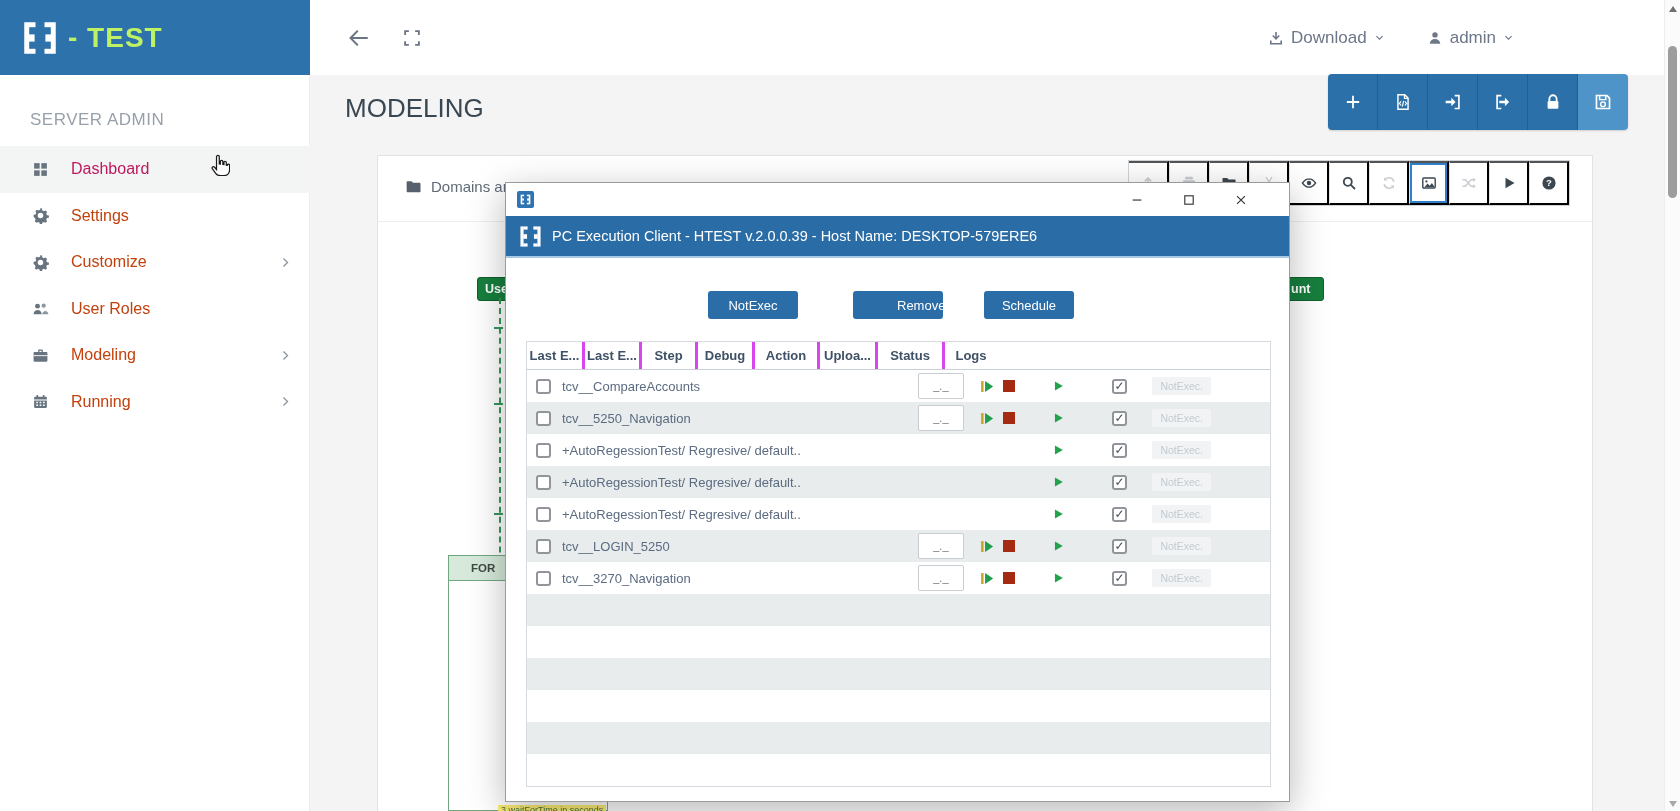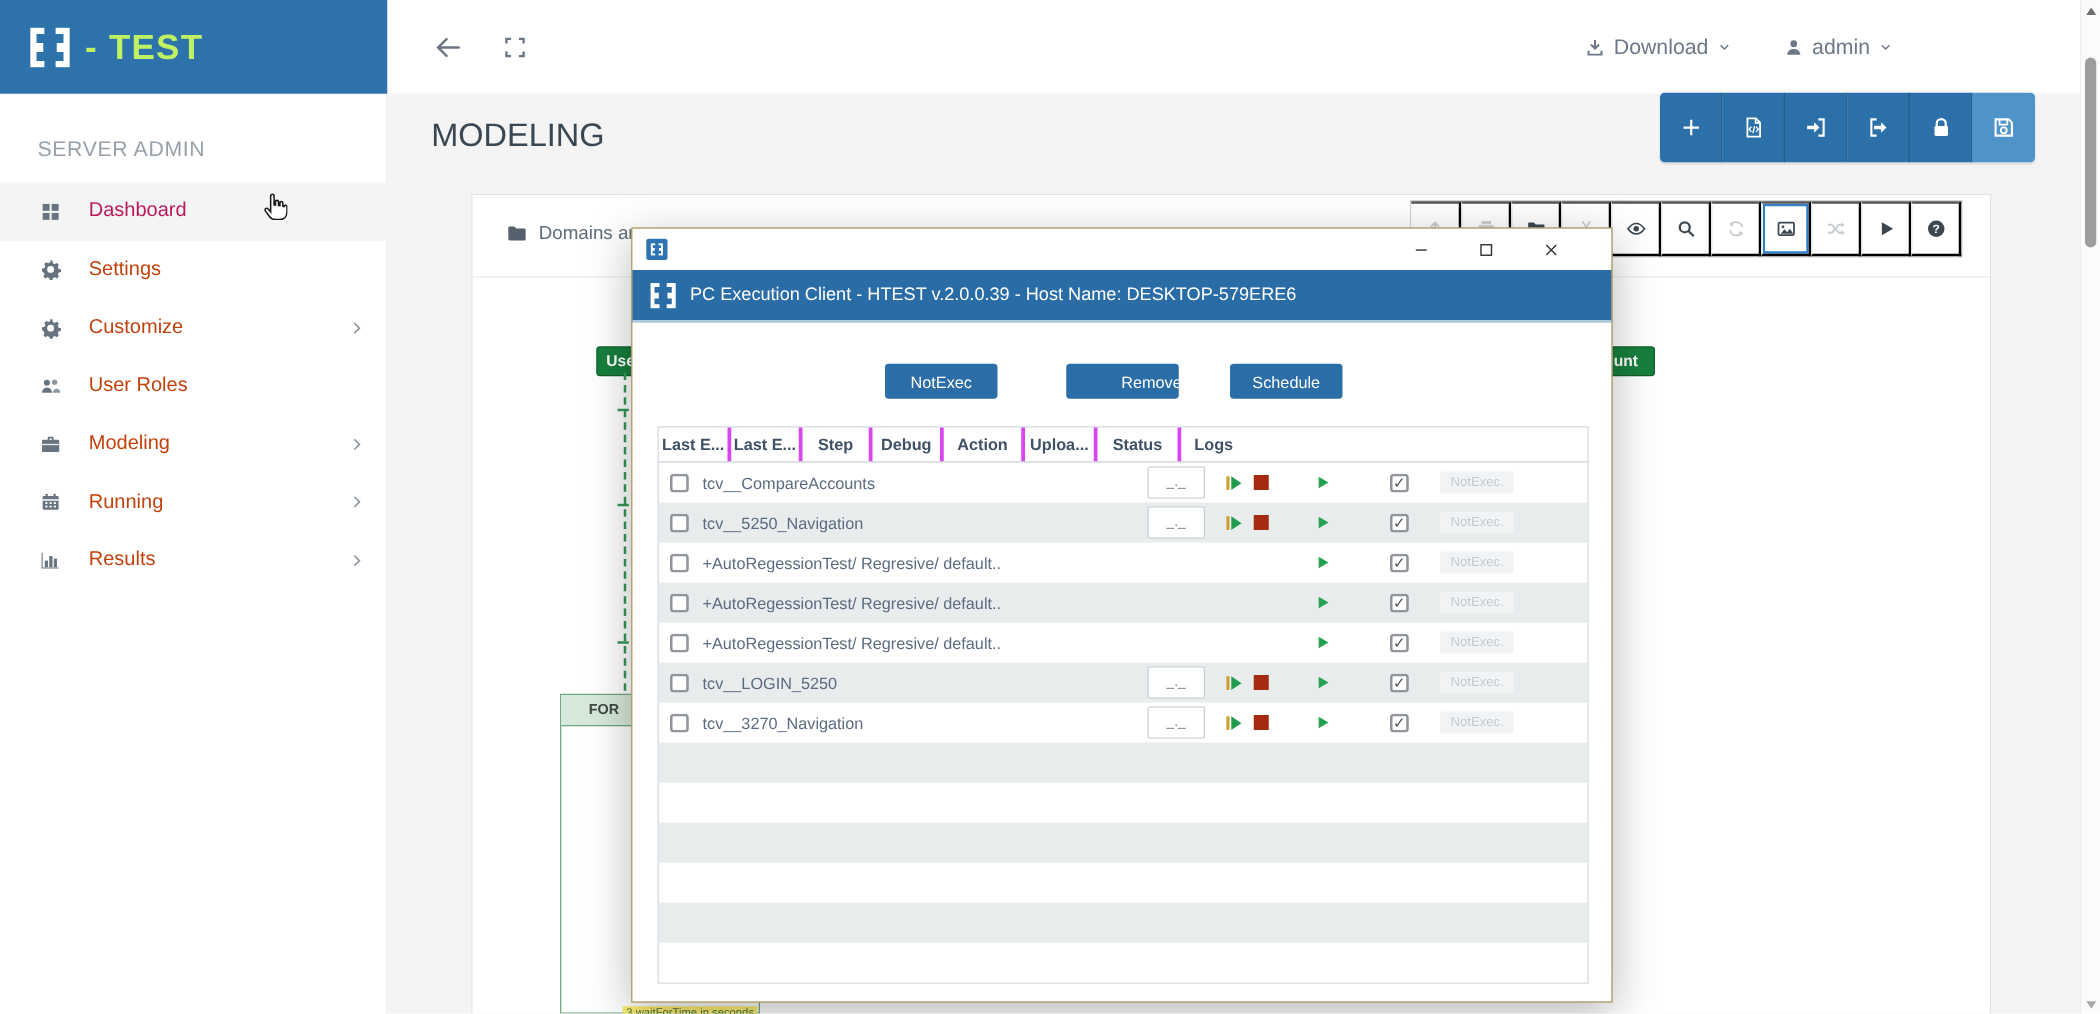--- a/index.html
+++ b/index.html
@@ -189,36 +189,20 @@
                 <rect x="4" y="8.2" width="1.6" height="1.4"></rect>
                 <rect x="7.2" y="8.2" width="1.6" height="1.4"></rect>
                 <rect x="10.4" y="8.2" width="1.6" height="1.4"></rect>
                 <rect x="4" y="10.8" width="1.6" height="1.4"></rect>
                 <rect x="7.2" y="10.8" width="1.6" height="1.4"></rect>
                 <rect x="10.4" y="10.8" width="1.6" height="1.4"></rect>
               </g>
             </svg>
           </span>
           <span class="si-label">Running</span>
-          <span data-icon="chevron-right" class="si-chevron">
-            <svg viewBox="0 0 16 16" fill="currentColor" aria-hidden="true">
-              <path d="M5.5 3 10.5 8 5.5 13" fill="none" stroke="currentColor" stroke-width="1.6"></path>
-            </svg>
-          </span>
-        </div>
-        <div class="side-item">
-          <span data-icon="chart" class="si-icon">
-            <svg viewBox="0 0 16 16" fill="currentColor" aria-hidden="true">
-              <path d="M2 2v11.2h12V14H1.2V2z"></path>
-              <rect x="3.6" y="8" width="2.4" height="5"></rect>
-              <rect x="7" y="4.5" width="2.4" height="8.5"></rect>
-              <rect x="10.4" y="6.5" width="2.4" height="6.5"></rect>
-            </svg>
-          </span>
-          <span class="si-label">Results</span>
           <span data-icon="chevron-right" class="si-chevron">
             <svg viewBox="0 0 16 16" fill="currentColor" aria-hidden="true">
               <path d="M5.5 3 10.5 8 5.5 13" fill="none" stroke="currentColor" stroke-width="1.6"></path>
             </svg>
           </span>
         </div>
       </nav>
   </aside>
 
   <header class="topbar">

